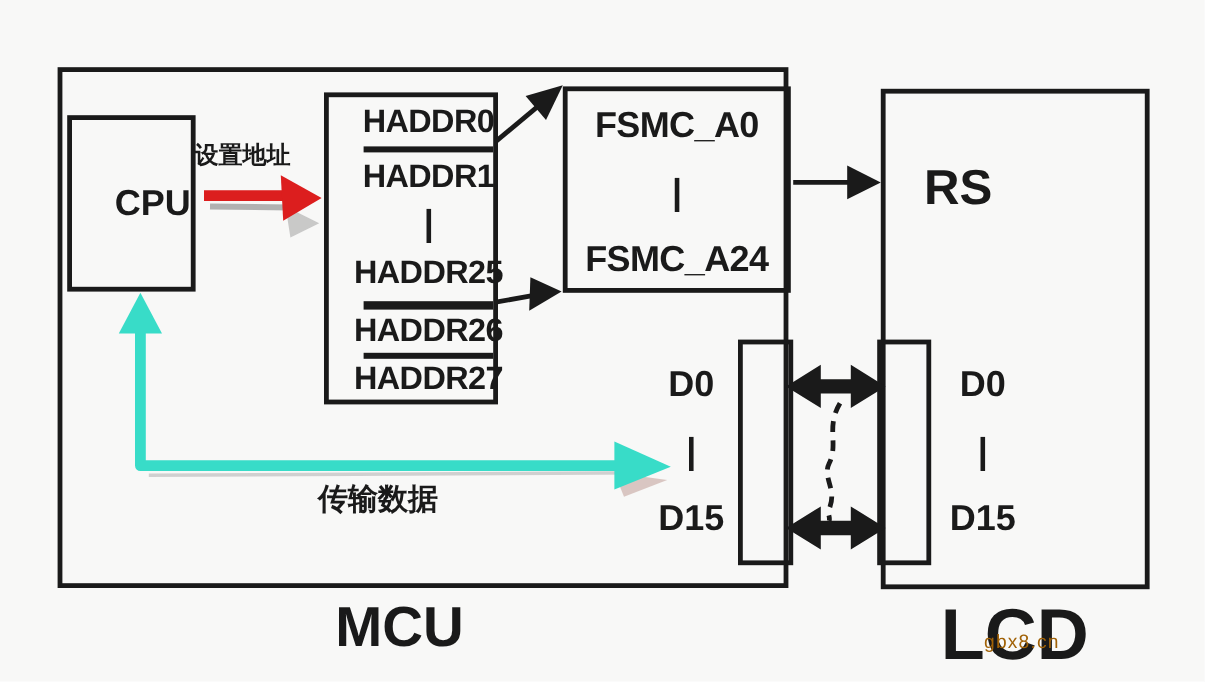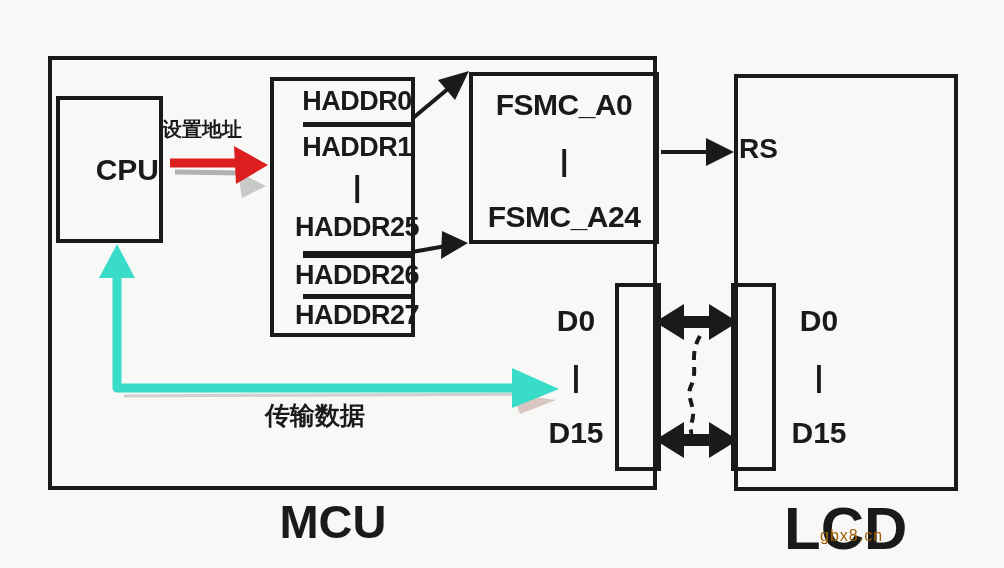--- a/index.html
+++ b/index.html
@@ -22,21 +22,21 @@
   .fsmc-box{left:469px;top:72px;width:190px;height:172px;display:flex;flex-direction:column;align-items:center;justify-content:space-between;padding:12px 0 8px;font-size:30px;letter-spacing:-0.5px;gap:22px;}
   .busrect{z-index:2;}
   .busrect-mcu{left:615px;top:283px;width:46px;height:188px;}
   .busrect-lcd{left:731px;top:283px;width:45px;height:188px;}
   .lbl{position:absolute;z-index:3;white-space:nowrap;}
   .dlabels{position:absolute;z-index:3;display:flex;flex-direction:column;align-items:center;font-size:30px;width:70px;gap:12px;}
   .dlabels .t{line-height:38px;}
   .dlabels .pipe{line-height:50px;}
   .dlabels-mcu{left:541px;top:302px;}
   .dlabels-lcd{left:784px;top:302px;}
-  .rs-label{left:739px;top:133px;font-size:28px;}
+  .rs-label{left:739px;top:133px;font-size:41px;padding-left:31px;}
   .set-address-label{left:162px;top:116px;font-size:20px;}
   .transfer-data-label{left:265px;top:399px;font-size:25px;}
   .mcu-label{left:258px;top:494px;width:150px;text-align:center;font-size:47px;}
   .lcd-label{left:784px;top:494px;width:112px;text-align:center;font-size:60px;}
   .watermark{left:820px;top:527px;font-size:16px;font-weight:normal;z-index:10;letter-spacing:1px;}
   .arrow-layer{position:absolute;left:0;top:0;z-index:5;pointer-events:none;}
   .pipe{font-size:30px;}
 </style>
 </head>
 <body>

